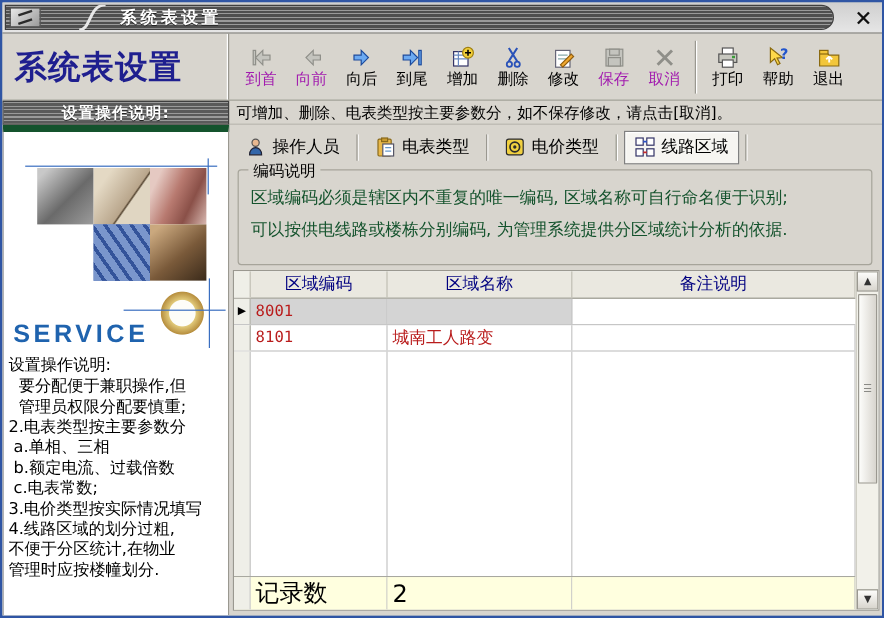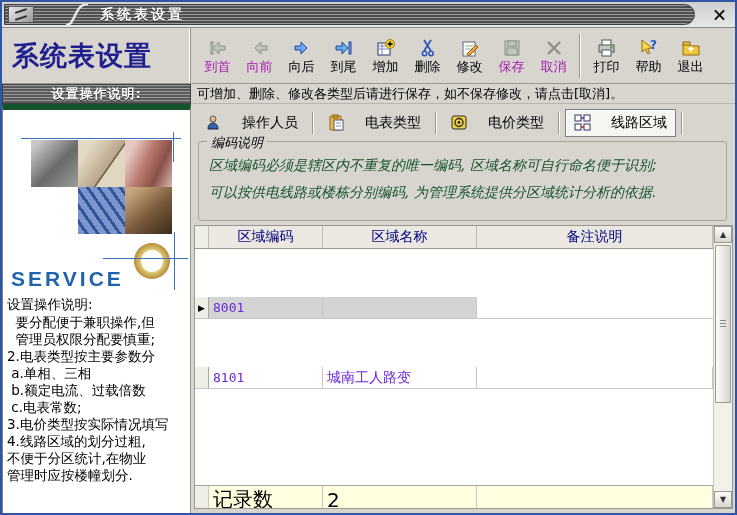--- a/index.html
+++ b/index.html
@@ -96,49 +96,49 @@
     position:absolute; left:8px; top:135px; font-size:21px; font-weight:bold;
     color:#1F63AE; letter-spacing:3px; font-family:"Liberation Sans",sans-serif;
   }
   .instructions { padding:4px 2px 0 4px; }
   .instr-line { font-size:13.5px; line-height:17px; color:#000; white-space:pre; overflow:hidden; }
   .instr-line:first-child { margin-bottom:1px; }
   .main { flex:1; display:flex; flex-direction:column; background:#D8D5CE; padding:2px 2px 4px 3px; overflow:hidden; }
   
   .tabbar { flex:0 0 33px; display:flex; align-items:center; gap:2px; padding-left:2px; }
   .tab-btn {
-    height:28px; display:flex; align-items:center; gap:20px; padding:0 8px;
+    height:28px; display:flex; align-items:center; gap:5px; padding:0 8px;
     font-size:14px; color:#000; background:transparent; border:1px solid transparent; cursor:pointer;
   }
   .tab-btn.active {
     background:#F6F5F1;
     border:1px solid #808080; box-shadow:inset 1px 1px 0 #ffffff;
   }
   .tab-sep { width:2px; height:22px; border-left:1px solid #9a9890; border-right:1px solid #ffffff; margin:0 3px; }
   
   .groupbox {
     flex:0 0 80px; margin:2px 6px 4px 4px; border:1px solid #A6A49A; border-radius:3px;
-    position:relative; padding-top:10px;font-style:italic;
+    position:relative; padding-top:10px;
   }
   .groupbox-title {
     position:absolute; top:-8px; left:8px; background:#D8D5CE; padding:0 4px; font-size:13px; color:#000;
   }
   .gb-line { font-size:14px; color:#14532d; line-height:27px; padding-left:10px; white-space:nowrap; overflow:hidden; }
   
   .gridwrap { flex:1; display:flex; overflow:hidden; border:1px solid #9a9890; background:#fff; }
-  .grid { flex:1; display:flex; flex-direction:column; position:relative; overflow:hidden;gap:48px; }
+  .grid { flex:1; display:flex; flex-direction:column; position:relative; overflow:hidden; }
   .grid-header { display:grid; grid-template-columns:14px 114px 154px 1fr; flex:0 0 23px;
     background:#EAE8E0; border-bottom:1px solid #9a9890; }
   .grid-header .hcell {
     display:flex; align-items:center; justify-content:center;
     font-size:14px; color:#000080; border-right:1px solid #c0beb4; overflow:hidden;
   }
   .grid-row { display:grid; grid-template-columns:14px 114px 154px 1fr; flex:0 0 22px; border-bottom:1px solid #C6C6C6; }
   .grid-row .cell {
-    font-size:14px; color:#6d28d9; display:flex; align-items:center; padding-left:4px;
+    font-size:14px; color:#b91c1c; display:flex; align-items:center; padding-left:4px;
     border-right:1px solid #C6C6C6; overflow:hidden; white-space:nowrap;
   }
   .cell.code { font-family:"DejaVu Sans Mono","Liberation Mono",monospace; font-size:13px; }
   .grid-row.selected .cell { background:#D4D4D4; }
   .ind {
     background:#EFEFE8; border-right:1px solid #A8A8A0; display:flex; align-items:center; justify-content:center;
     font-size:9px; color:#000; padding:0;
   }
   .grid-filler { flex:1; display:grid; grid-template-columns:14px 114px 154px 1fr; }
   .grid-filler .fcell { border-right:1px solid #C6C6C6; }
@@ -306,21 +306,21 @@
               <path d="M10 14 V9 M10 9 l-2.5 2.5 M10 9 l2.5 2.5" stroke="#fff" stroke-width="1.6" fill="none"></path>
             </svg>
           </span>
         <span class="lbl">退出</span>
       </div>
     </div>
   </div>
 
   <div class="headerbars">
     <div class="side-header">设置操作说明:</div>
-    <div class="notice-bar">可增加、删除、修改各类型后请进行保存，如不保存修改，请点击[取消]。</div>
+    <div class="notice-bar">可增加、删除、电表类型按主要参数分，如不保存修改，请点击[取消]。</div>
   </div>
 
   <div class="content">
 
     <div class="sidebar">
       <div class="collage">
         <div class="cline" style="left:18px; top:6px; width:160px; height:1px;"></div>
         <div class="cline" style="left:170px; top:0; width:1px; height:30px;"></div>
         <div class="tile t1"></div>
         <div class="tile t2"></div>

